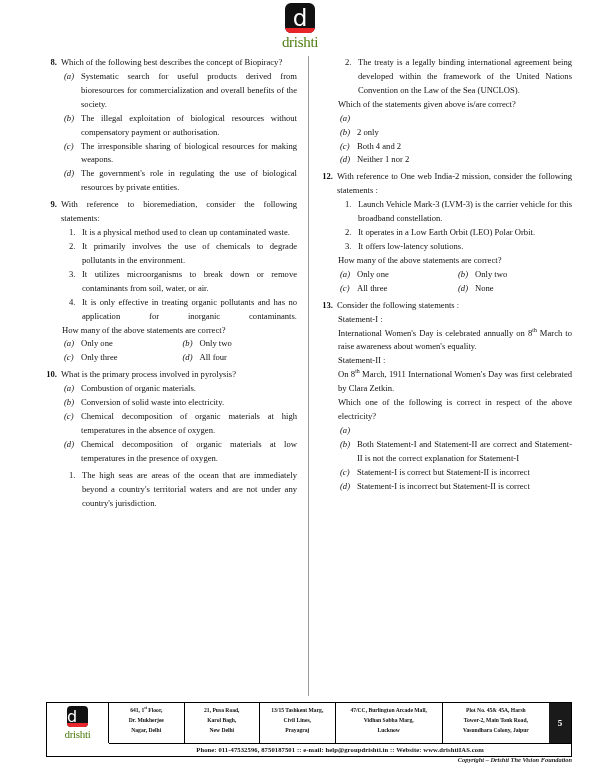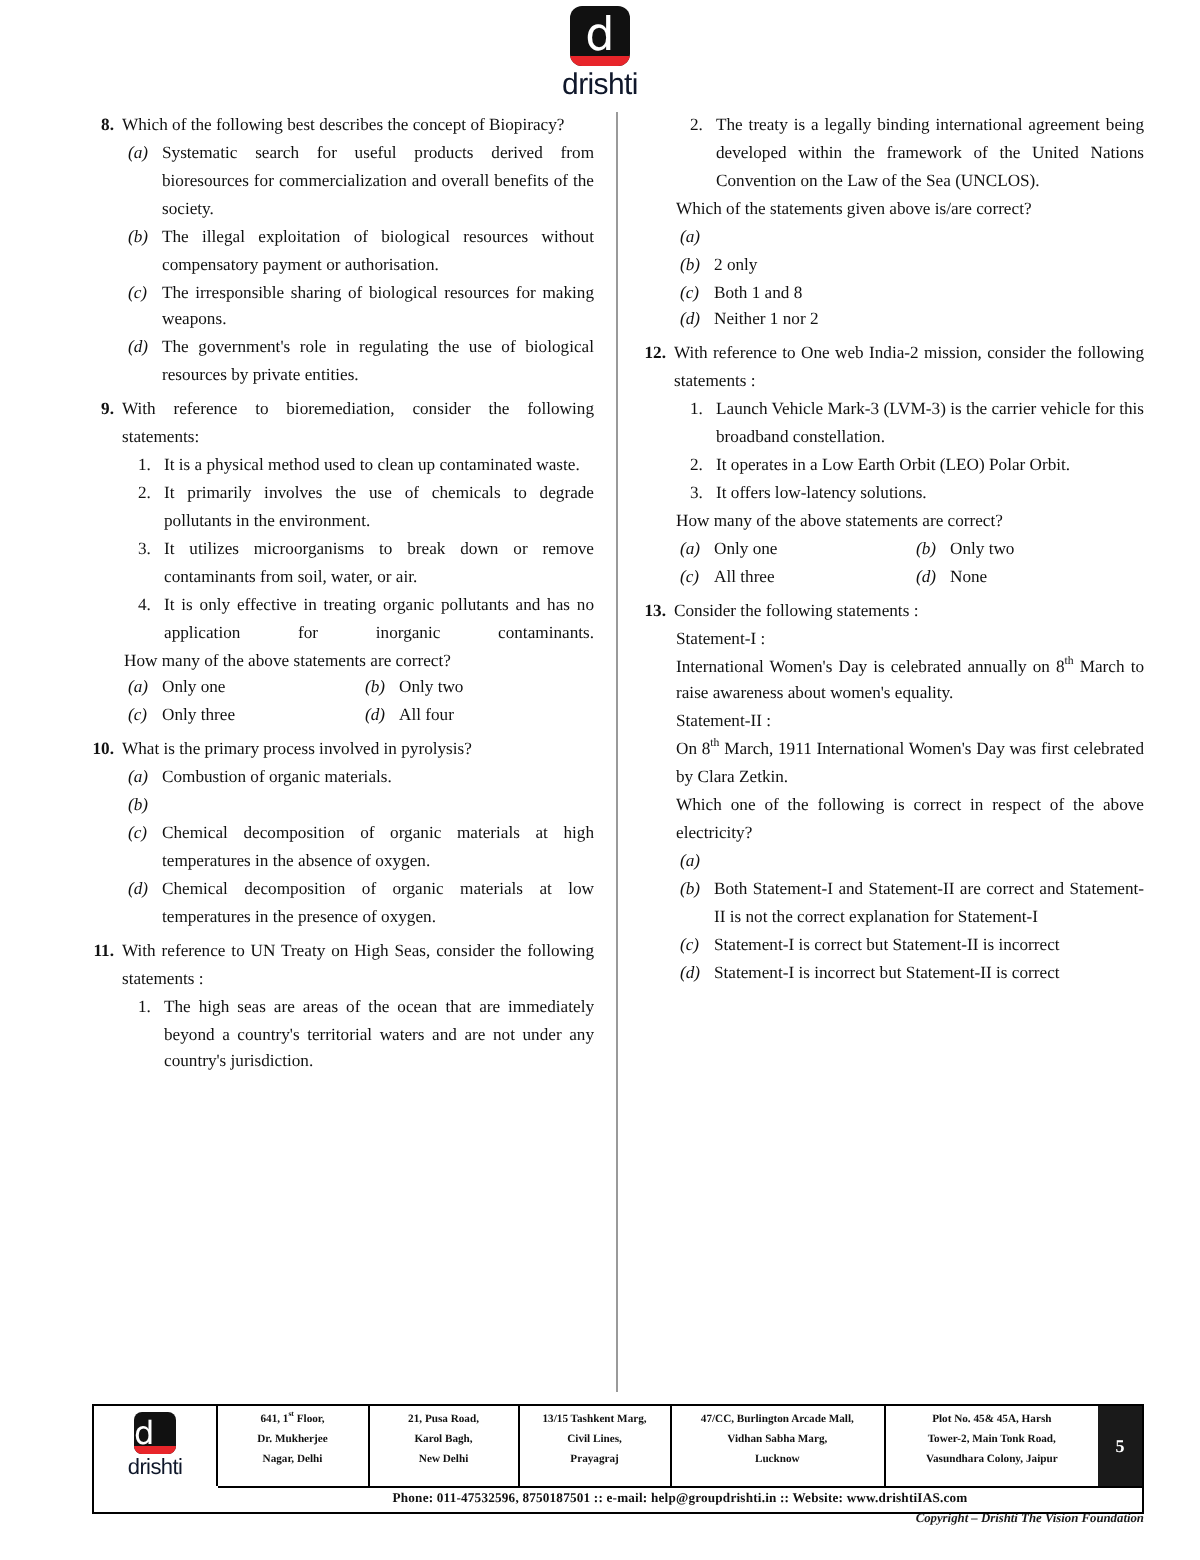--- a/index.html
+++ b/index.html
@@ -41,24 +41,24 @@
     color: #ffffff;
     line-height: 28px;
   }
   .logo-mark .red-bar {
     position: absolute;
     left: 0; right: 0; bottom: 0;
     height: 5px;
     background: #e8252a;
   }
   .logo-word {
-    font-family: Liberation Sans, sans-serif;
+    font-family: Liberation Serif, serif;
     font-size: 15px;
     letter-spacing: -0.3px;
-    color: #0f172a;
+    color: #4d7c0f;
     margin-top: 2px;
   }
 
   
   .columns {
     position: absolute;
     top: 56px;
     left: 46px;
     right: 28px;
     height: 640px;
@@ -302,37 +302,34 @@
         <div class="q-num">10.</div>
         <div class="q-text">What is the primary process involved in pyrolysis?</div>
       </div>
       <div class="opts">
         <div class="opt">
           <div class="opt-lab">(a)</div>
           <div class="opt-txt">Combustion of organic materials.</div>
         </div>
         <div class="opt">
           <div class="opt-lab">(b)</div>
+          <div class="opt-txt">Conversion of solid waste into electricity.</div>
         </div>
         <div class="opt">
           <div class="opt-lab">(c)</div>
           <div class="opt-txt">Chemical decomposition of organic materials at high temperatures in the absence of oxygen.</div>
         </div>
         <div class="opt">
           <div class="opt-lab">(d)</div>
           <div class="opt-txt">Chemical decomposition of organic materials at low temperatures in the presence of oxygen.</div>
         </div>
       </div>
     </div>
 
     <div class="q">
-      <div class="q-head">
-        <div class="q-num">11.</div>
-        <div class="q-text">With reference to UN Treaty on High Seas, consider the following statements :</div>
-      </div>
       <div class="stmts">
         <div class="stmt">
           <div class="stmt-num">1.</div>
           <div class="stmt-txt">The high seas are areas of the ocean that are immediately beyond a country's territorial waters and are not under any country's jurisdiction.</div>
         </div>
       </div>
     </div>
 
   </div>
 
@@ -349,21 +346,21 @@
       <div class="opts">
         <div class="opt">
           <div class="opt-lab">(a)</div>
         </div>
         <div class="opt">
           <div class="opt-lab">(b)</div>
           <div class="opt-txt">2 only</div>
         </div>
         <div class="opt">
           <div class="opt-lab">(c)</div>
-          <div class="opt-txt">Both 1 and 8</div>
+          <div class="opt-txt">Both 4 and 2</div>
         </div>
         <div class="opt">
           <div class="opt-lab">(d)</div>
           <div class="opt-txt">Neither 1 nor 2</div>
         </div>
       </div>
     </div>
 
     <div class="q">
       <div class="q-head">

